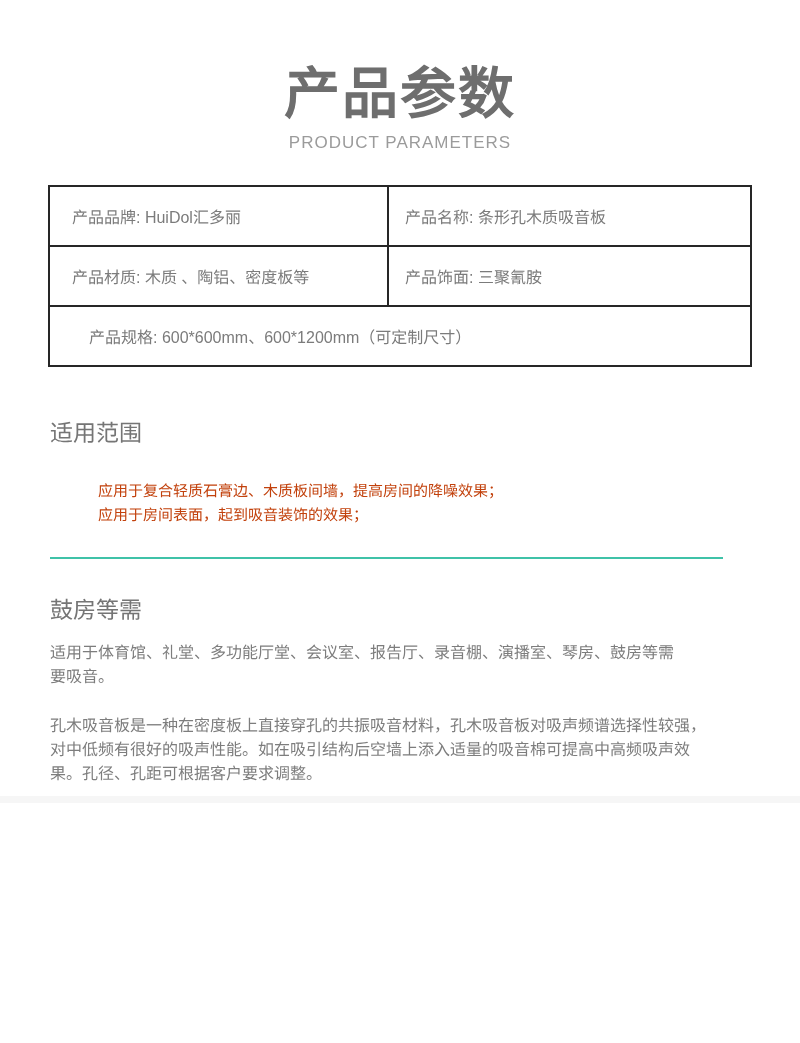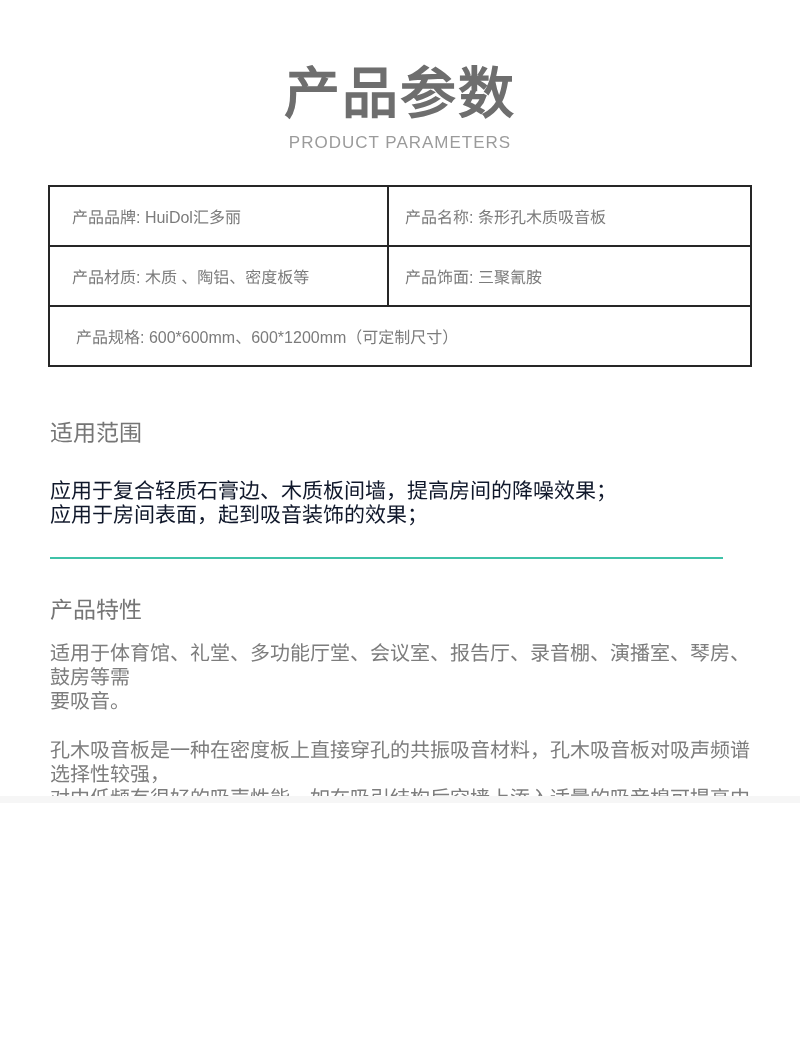--- a/index.html
+++ b/index.html
@@ -44,50 +44,51 @@
   .spec-table td {
     border: 2px solid #262626;
     height: 58px;
     font-size: 16px;
     color: #7b7b7b;
     vertical-align: middle;
     padding: 0;
   }
   .spec-table td.cell-left  { width: 315px; padding-left: 22px; }
   .spec-table td.cell-right { padding-left: 16px; }
-  .spec-table td.cell-full  { padding-left: 26px; }
+  .spec-table td.cell-full  { padding-left: 39px; }
   
   .section {
     margin: 0 50px;
   }
   .section-heading {
     font-size: 23px;
     line-height: 34px;
     font-weight: 400;
     color: #757575;
   }
   .scope-section { margin-top: 49px; }
   .scope-body {
     margin-top: 29px;
-    font-size: 21px;
+    font-size: 15px;
     line-height: 24px;
-    color: #0f172a;
+    color: #c2410c;
     white-space: pre-line;
+    margin-left: 48px;
   }
   .section-divider {
     margin: 30px 0 0 50px;
     width: 673px;
     height: 2px;
     background: #3fc2a8;
     border: none;
   }
   .features-section { margin-top: 34px; }
   .feature-paragraph {
     margin: 0;
-    font-size: 20px;
+    font-size: 16px;
     line-height: 24px;
     color: #7d7d7d;
     white-space: pre-line;
   }
   .feature-paragraph.first { margin-top: 14px; }
   .feature-paragraph.gap   { margin-top: 25px; }
   
   .bottom-strip {
     position: absolute;
     left: 0;
@@ -125,21 +126,21 @@
 
   <div class="section scope-section">
     <div class="section-heading">适用范围</div>
     <div class="scope-body">应用于复合轻质石膏边、木质板间墙，提高房间的降噪效果；
 应用于房间表面，起到吸音装饰的效果；</div>
   </div>
 
   <div class="section-divider"></div>
 
   <div class="section features-section">
-    <div class="section-heading">产品特性</div>
+    <div class="section-heading">鼓房等需</div>
     <p class="feature-paragraph first">适用于体育馆、礼堂、多功能厅堂、会议室、报告厅、录音棚、演播室、琴房、鼓房等需
 要吸音。</p>
     <p class="feature-paragraph gap">孔木吸音板是一种在密度板上直接穿孔的共振吸音材料，孔木吸音板对吸声频谱选择性较强，
 对中低频有很好的吸声性能。如在吸引结构后空墙上添入适量的吸音棉可提高中高频吸声效
 果。孔径、孔距可根据客户要求调整。</p>
     <p class="feature-paragraph gap">便捷容易施工。</p>
   </div>
 
   <div class="bottom-strip"></div>
 

